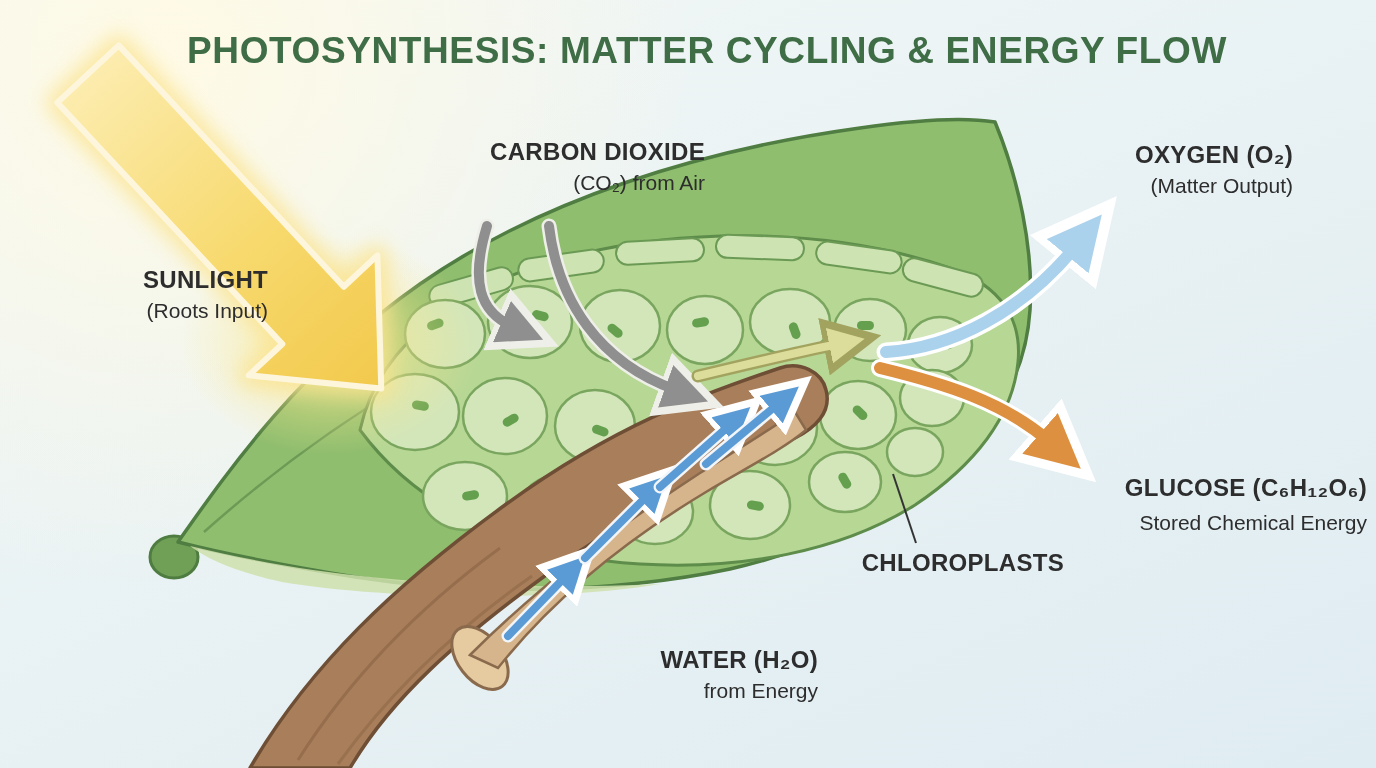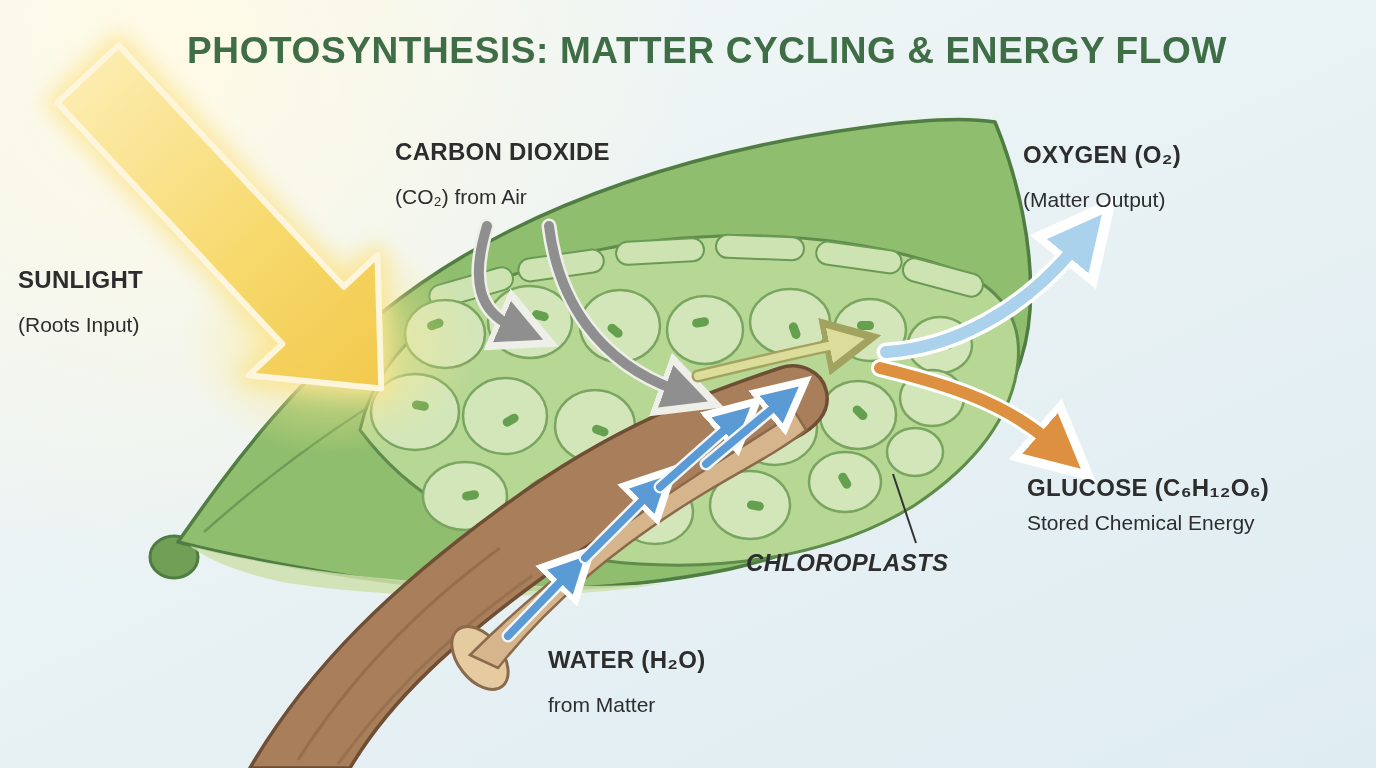--- a/index.html
+++ b/index.html
@@ -8,29 +8,29 @@
     position:relative; width:1376px; height:768px; overflow:hidden;
     background:
       radial-gradient(circle at 12% 8%, rgba(255,250,228,.95) 0%, rgba(255,250,228,0) 38%),
       linear-gradient(155deg, #f4f8f6 0%, #e9f2f4 45%, #dfecf2 100%);
   }
   .art { position:absolute; left:0; top:0; }
   .title {
     position:absolute; left:0; right:0; top:30px; text-align:center;
     font-size:37px; font-weight:700; letter-spacing:.6px; color:#3e6d46;margin-left:38px;
   }
-  .lbl { position:absolute; text-align:left; color:#2d2d2d; }
+  .lbl { position:absolute; text-align:right; color:#2d2d2d; }
   .lbl .t1 { font-size:24px; font-weight:700; letter-spacing:.3px; }
-  .lbl .t2 { font-size:21px; font-weight:400; margin-top:19px; }
+  .lbl .t2 { font-size:21px; font-weight:400; margin-top:5px; }
   .lbl.sunlight      { left:18px;   top:266px; width:250px; }
   .lbl.co2           { left:395px;  top:138px; width:310px; }
   .lbl.oxygen        { left:1023px; top:141px; width:270px; }
   .lbl.glucose       { left:1027px; top:474px; width:340px; }
   .lbl.glucose .t2   { margin-top:9px; }
-  .lbl.chloro        { left:746px;  top:549px; width:260px;font-style:italic; }
+  .lbl.chloro        { left:804px;  top:549px; width:260px; }
   .lbl.water         { left:548px;  top:646px; width:270px; }
 </style>
 </head>
 <body>
 
 <div class="stage">
 
   <svg class="art" width="1376" height="768" viewBox="0 0 1376 768">
     <defs>
       <linearGradient id="sunG" x1="0" y1="0" x2="1" y2="0">
@@ -237,16 +237,16 @@
     <div class="t1">GLUCOSE (C₆H₁₂O₆)</div>
     <div class="t2">Stored Chemical Energy</div>
   </div>
 
   <div class="lbl chloro">
     <div class="t1">CHLOROPLASTS</div>
   </div>
 
   <div class="lbl water">
     <div class="t1">WATER (H₂O)</div>
-    <div class="t2">from Matter</div>
+    <div class="t2">from Energy</div>
   </div>
 
 </div>
 
 </body></html>

